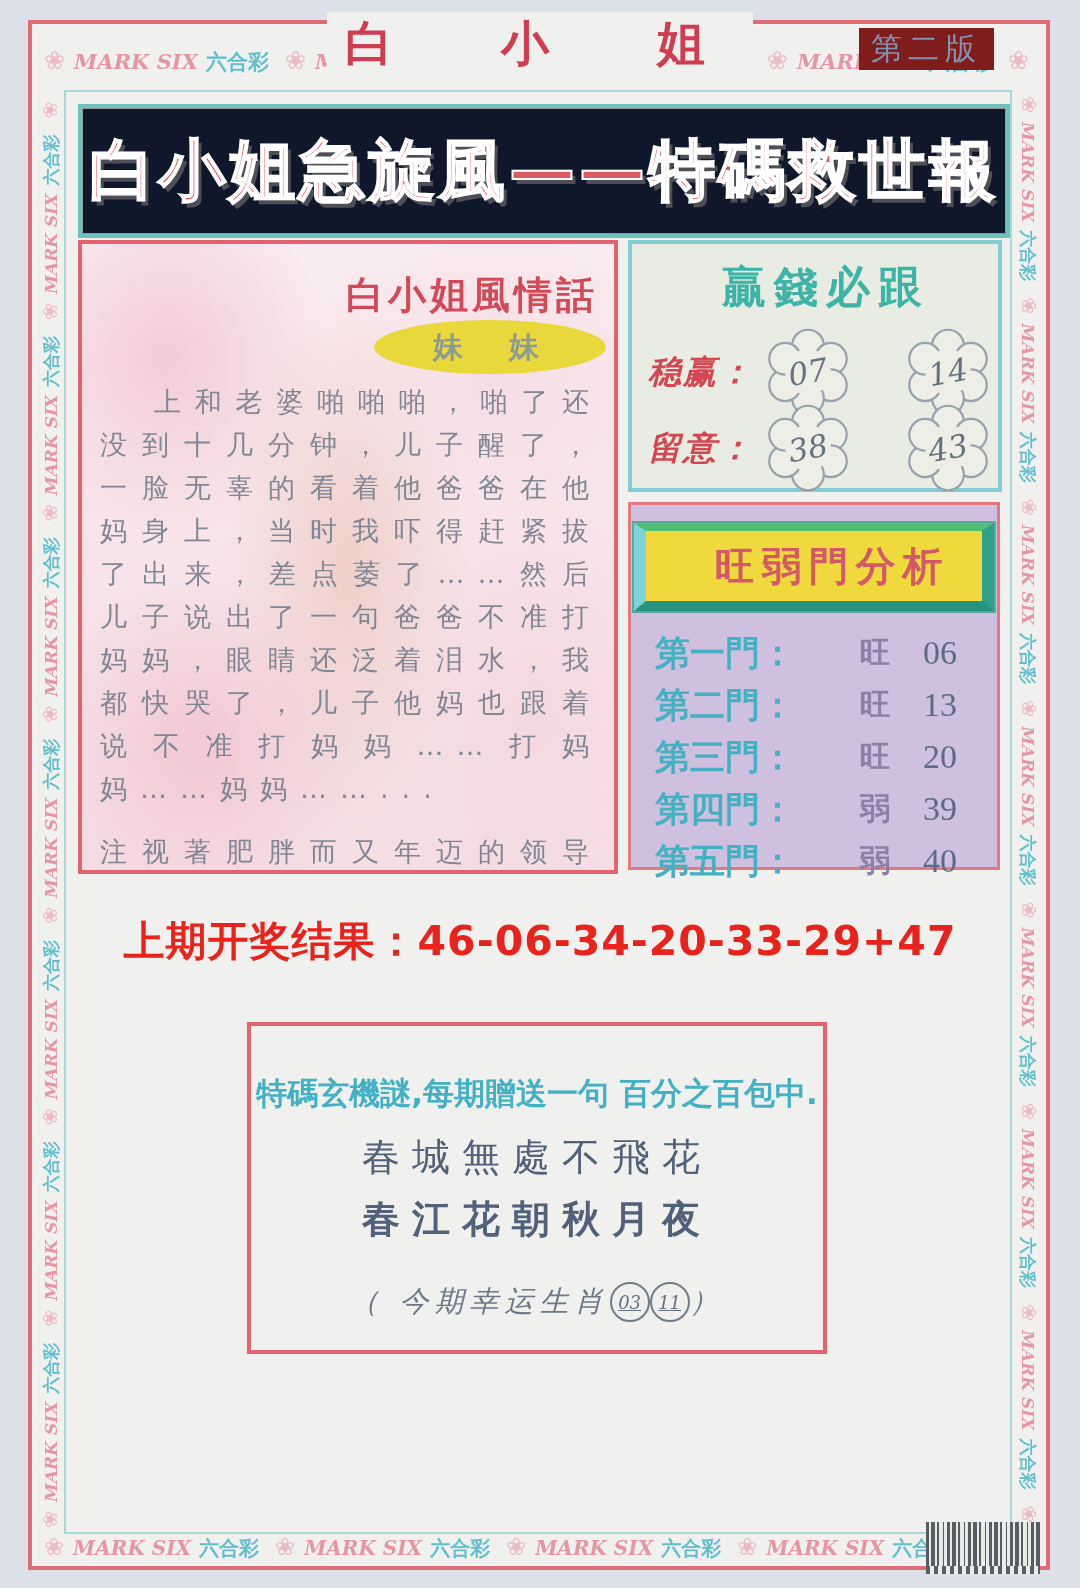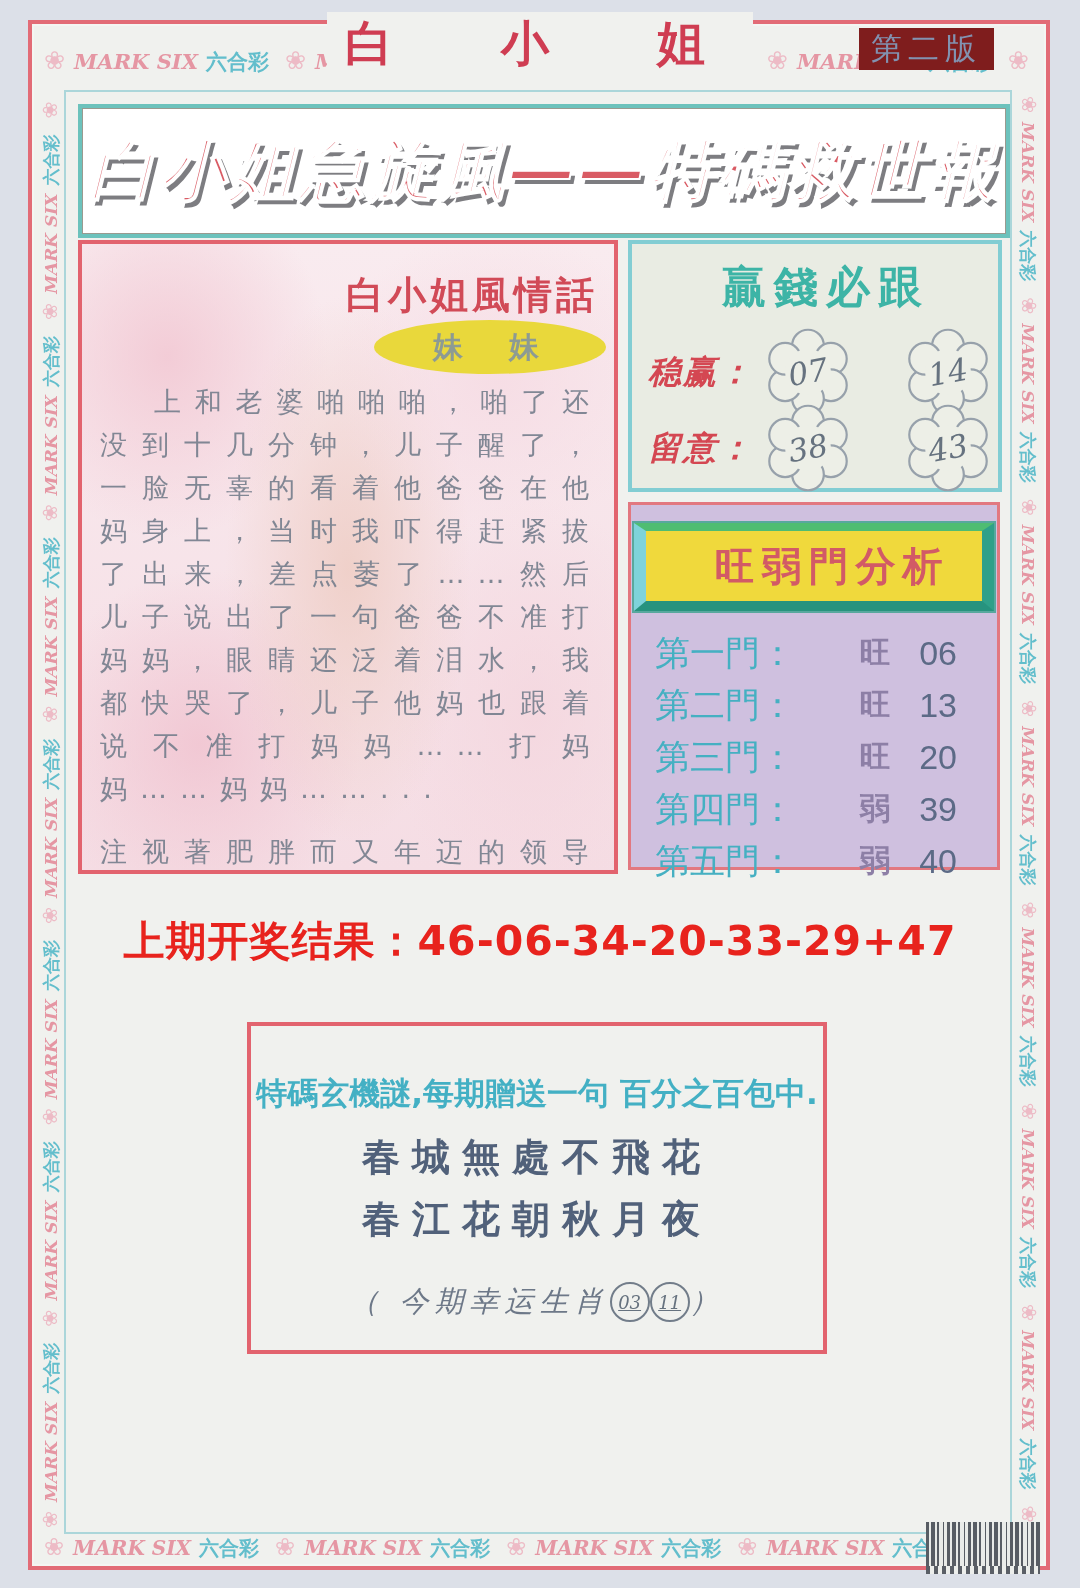--- a/index.html
+++ b/index.html
@@ -19,22 +19,22 @@
   .seg .en{color:#e48d9b;font-weight:bold;font-style:italic;margin-right:8px;font-family:"DejaVu Serif",serif;}
   .seg .cn{color:#54b9c9;font-weight:bold;}
 
   
   .masthead{position:absolute;left:50%;top:12px;transform:translateX(-50%);z-index:6;background:#f0f1ee;padding:0 18px;
     color:#cf3d52;font-size:48px;font-weight:bold;letter-spacing:30px;font-family:"DejaVu Serif",serif;white-space:nowrap;}
   .edition{position:absolute;right:86px;top:28px;z-index:6;background:#7f1d1d;padding:0 12px;
     color:#8292b0;font-size:31px;letter-spacing:6px;white-space:nowrap;}
 
   
-  .banner{position:absolute;left:78px;top:104px;width:924px;height:126px;background:#ffffff;border:4px solid #6cc2bc;
-    display:flex;align-items:center;justify-content:center;box-shadow:0 0 0 1px #9a9a90 inset;font-style:italic;}
+  .banner{position:absolute;left:78px;top:104px;width:924px;height:126px;background:#0f172a;border:4px solid #6cc2bc;
+    display:flex;align-items:center;justify-content:center;box-shadow:0 0 0 1px #9a9a90 inset;}
   .banner-title{color:#d95b64;font-size:66px;font-weight:800;letter-spacing:4px;white-space:nowrap;
     -webkit-text-stroke:2px #ffffff;text-shadow:4px 5px 0 rgba(92,92,98,.8);}
 
   
   .story-box{position:absolute;left:78px;top:240px;width:532px;height:626px;border:4px solid #e2636e;overflow:hidden;
     background:
       radial-gradient(ellipse 240px 220px at 78% 22%, rgba(246,220,228,.9) 0%, rgba(246,220,228,0) 70%),
       radial-gradient(ellipse 170px 380px at 50% 52%, rgba(238,205,196,.85) 0%, rgba(238,205,196,0) 72%),
       radial-gradient(ellipse 230px 260px at 16% 18%, rgba(242,201,212,.9) 0%, rgba(242,201,212,0) 70%),
       radial-gradient(ellipse 230px 250px at 22% 80%, rgba(240,194,207,.8) 0%, rgba(240,194,207,0) 70%),
@@ -61,31 +61,31 @@
   .flower-num{position:absolute;inset:0;display:flex;align-items:center;justify-content:center;
     color:#66727f;font-size:31px;font-style:italic;font-family:"DejaVu Serif",serif;transform:rotate(-10deg);}
 
   
   .gate-box{position:absolute;left:628px;top:502px;width:366px;height:362px;border:3px solid #e27880;background:#cfc0df;}
   .gate-banner{margin:18px auto 0;width:300px;height:70px;background:#f0d93c;display:flex;align-items:center;justify-content:center;
     border-style:solid;border-width:8px 12px 10px 12px;border-color:#4fbd72 #2fa089 #27937e #7ed3da;box-shadow:0 0 0 2px #58a89e;padding-left:36px;}
   .gate-title{color:#d25a66;font-size:40px;font-weight:800;letter-spacing:7px;white-space:nowrap;}
   .gate-rows{margin:16px 14px 0 24px;}
   .gate-row{display:flex;align-items:center;height:52px;}
-  .gate-label{width:180px;color:#45b0c2;font-size:35px;font-weight:400;white-space:nowrap;}
+  .gate-label{width:180px;color:#45b0c2;font-size:35px;font-weight:700;white-space:nowrap;}
   .gate-status{width:80px;text-align:center;color:#8d7fa6;font-size:31px;font-weight:bold;font-family:"DejaVu Serif",serif;}
-  .gate-number{flex:1;text-align:right;padding-right:26px;color:#5c6a86;font-size:34px;font-family:Liberation Sans, sans-serif;}
+  .gate-number{flex:1;text-align:right;padding-right:26px;color:#5c6a86;font-size:34px;font-family:Liberation Serif, serif;}
 
   
   .result-line{position:absolute;left:0;right:0;top:914px;text-align:center;color:#e8231d;font-size:41px;font-weight:bold;letter-spacing:1px;white-space:nowrap;}
 
   
   .riddle-box{position:absolute;left:247px;top:1022px;width:572px;height:324px;border:4px solid #e2636e;}
   .riddle-heading{position:absolute;left:0;right:0;top:36px;text-align:center;color:#43b0c4;font-size:31px;font-weight:bold;white-space:nowrap;margin-top:11px;}
-  .riddle-line1{position:absolute;left:0;right:0;top:106px;text-align:center;color:#51617a;font-size:38px;font-weight:bold;letter-spacing:12px;}
+  .riddle-line1{position:absolute;left:0;right:0;top:106px;text-align:center;color:#51617a;font-size:38px;font-weight:normal;letter-spacing:12px;}
   .riddle-line2{position:absolute;left:0;right:0;top:168px;text-align:center;color:#51617a;font-size:38px;font-weight:bold;letter-spacing:12px;}
   .riddle-footer{position:absolute;left:0;right:0;top:256px;display:flex;align-items:center;justify-content:center;
     color:#6d7888;font-size:29px;font-style:italic;font-family:"DejaVu Serif",serif;letter-spacing:6px;white-space:nowrap;}
   .lucky-circle{display:inline-flex;align-items:center;justify-content:center;width:36px;height:36px;border:2px solid #727d8a;border-radius:50%;
     font-size:18px;letter-spacing:0;font-style:italic;color:#66727f;flex:none;text-decoration:underline;}
 
   
   .barcode{position:absolute;left:926px;top:1522px;width:114px;height:44px;z-index:7;
     background:repeating-linear-gradient(90deg,#585d64 0 3px,#e9ebe8 3px 5px,#585d64 5px 9px,#e9ebe8 9px 11px,#585d64 11px 13px,#e9ebe8 13px 17px,#585d64 17px 18px,#e9ebe8 18px 21px);}
   .barcode-teeth{position:absolute;left:926px;top:1566px;width:114px;height:8px;z-index:7;

